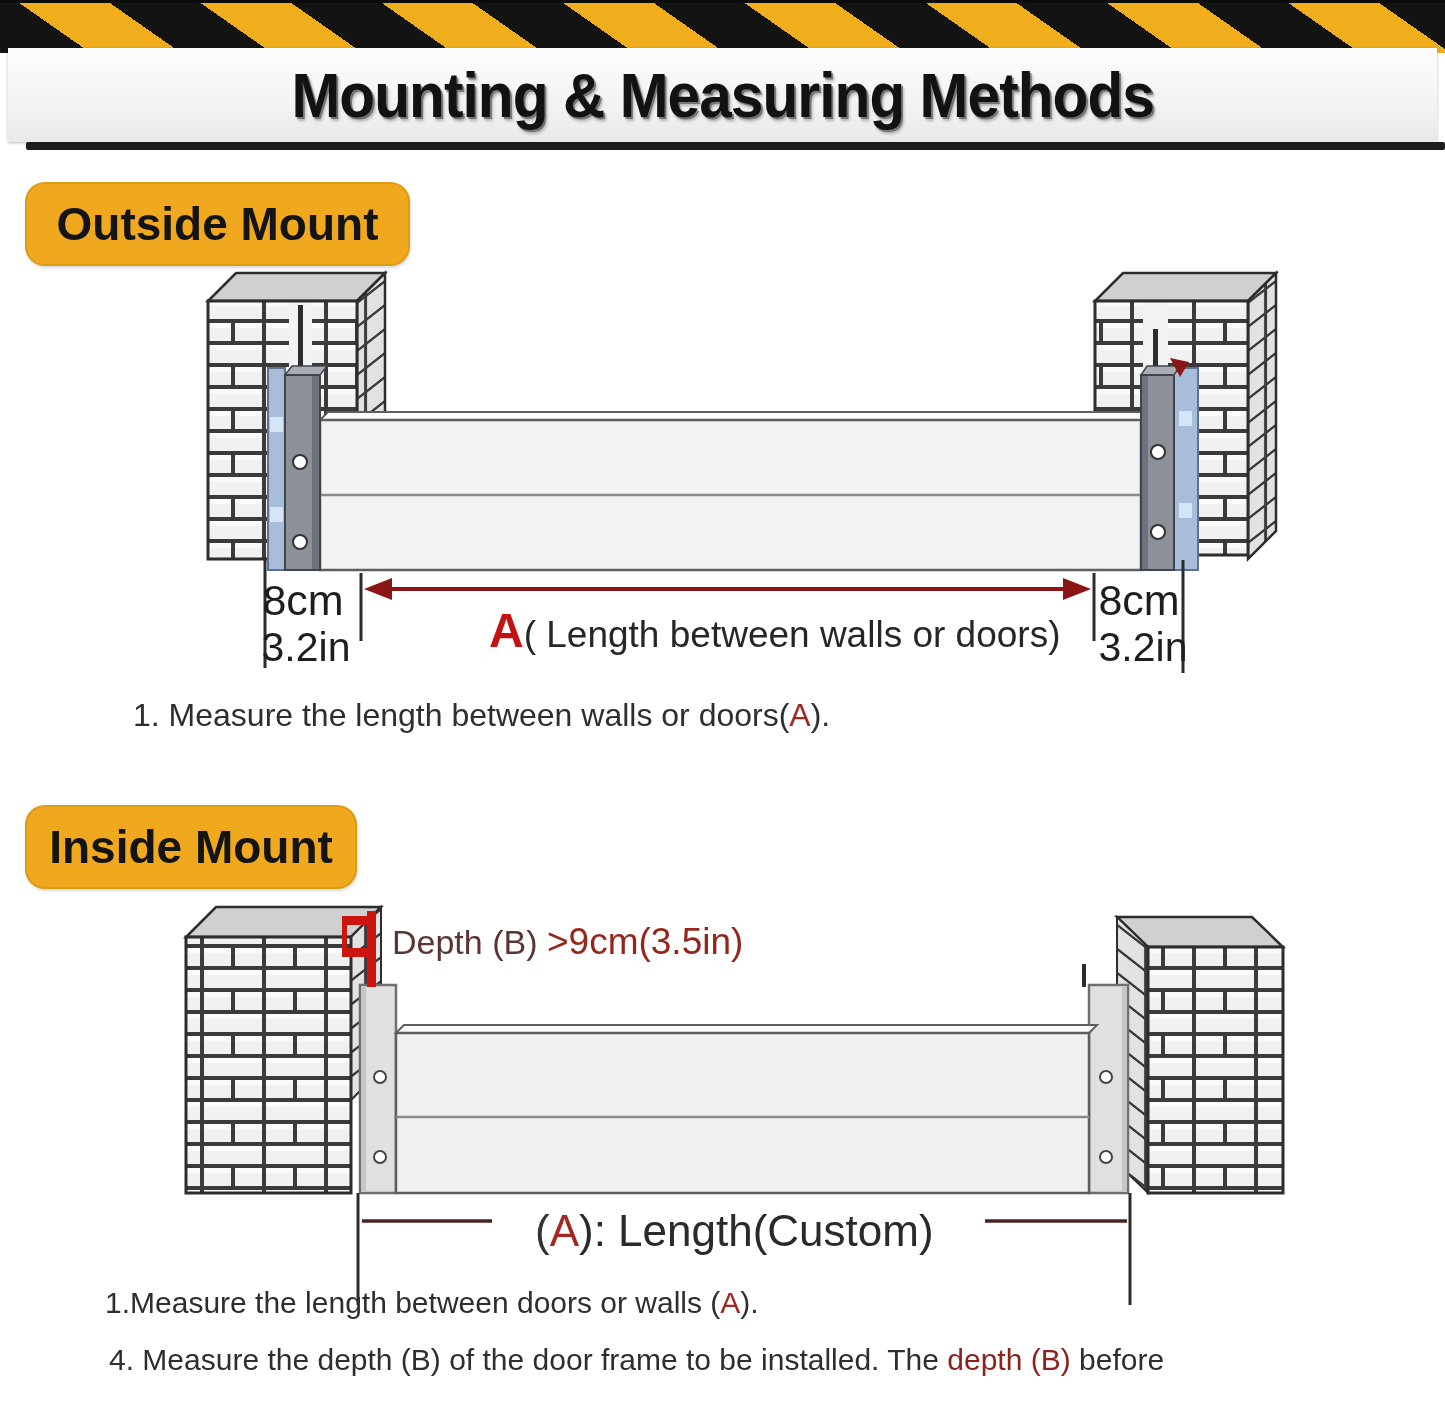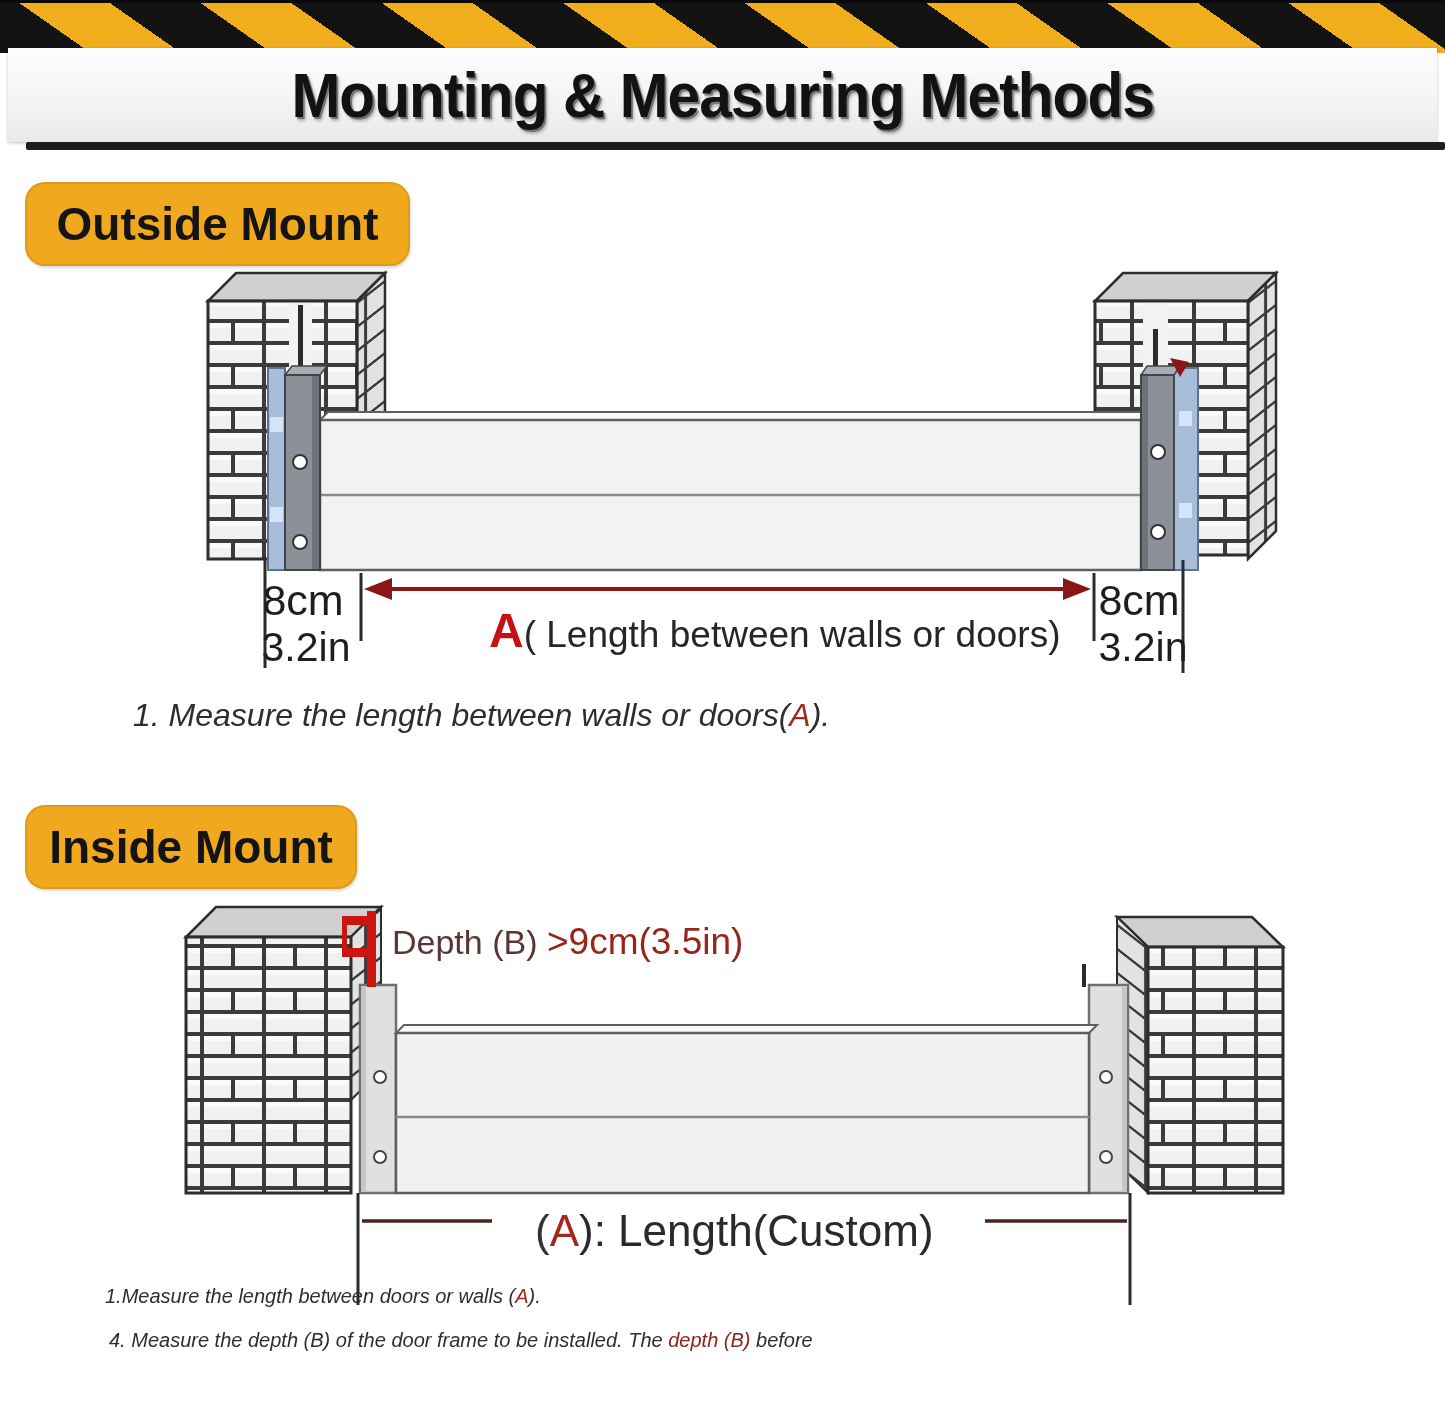--- a/index.html
+++ b/index.html
@@ -28,24 +28,24 @@
   .badge.outside{left:25px;top:182px;width:385px;height:84px;}
   .badge.inside{left:25px;top:805px;width:332px;height:84px;}
 
   
   svg.diagram{position:absolute;left:140px;overflow:visible;}
   svg text{font-family:"Liberation Sans", sans-serif;}
   .dim-txt{fill:#1e1e1e;font-size:43px;}
   .dim-small{fill:#1e1e1e;font-size:41px;}
 
   
-  .instr{position:absolute;color:#2e2e2e;font-style:italic;}
+  .instr{position:absolute;color:#2e2e2e;}
   .instr-outside{left:133px;top:692px;width:1280px;font-size:32px;line-height:1.45;}
   .instr-outside .l2{margin-top:13px;}
-  .instr-inside{left:75px;top:1284px;width:1350px;font-size:20px;line-height:1.26;}
+  .instr-inside{left:75px;top:1284px;width:1350px;font-size:30px;line-height:1.26;}
   .instr-inside .l1{margin-left:30px;}
   .instr-inside .l2{margin-left:34px;margin-top:19px;}
   .hl-red{color:#8b231d;}
   .hl-a{color:#a22820;}
 </style>
 </head>
 <body>
 
 <div class="hazard-stripes"></div>
 <div class="title-band">

